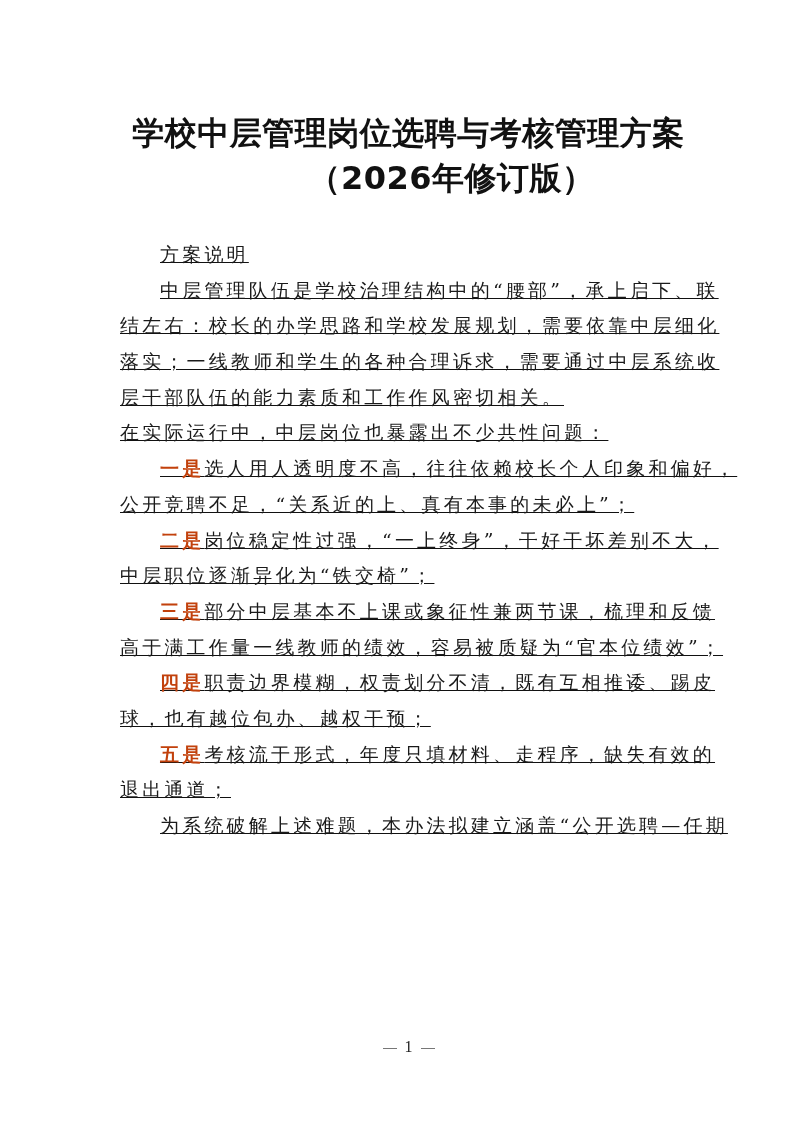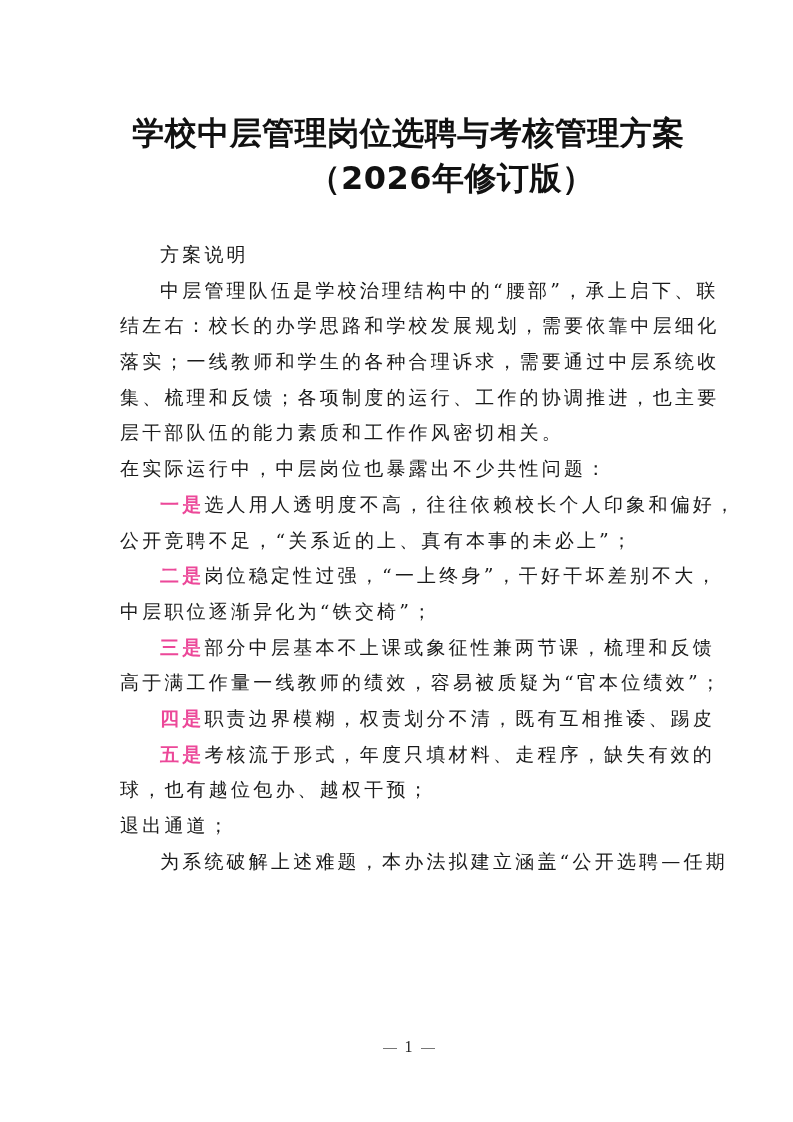--- a/index.html
+++ b/index.html
@@ -34,34 +34,35 @@
       letter-spacing: 0.5px;
       color: #111;
     }
     .title.t1 { top: 113px; }
     .title.t2 { top: 158px; margin-left: 43px; }
     .body-text {
       position: absolute;
       left: 108px;
       width: 580px;
       top: 237px;
+      text-decoration: underline;
     }
     .line {
       height: 35.7px;
       line-height: 35.7px;
       font-size: 19px;
       letter-spacing: 3.2px;
       white-space: nowrap;
       color: #1a1a1a;
     }
     .line.indent { padding-left: 40px; }
     .line.just { text-align-last: justify; text-align: justify; }
     .lead {
       font-weight: bold;
-      color: #ec4899;
+      color: #c2410c;
     }
     .page-number {
       position: absolute;
       top: 1038px;
       left: 0;
       width: 793px;
       text-align: center;
       font-family: "Liberation Serif", "DejaVu Serif", serif;
       font-size: 16px;
       color: #222;
@@ -82,37 +83,36 @@
 
   <div class="title t1">学校中层管理岗位选聘与考核管理方案</div>
   <div class="title t2">（2026年修订版）</div>
 
   <div class="body-text">
     <div class="line indent">方案说明</div>
 
     <div class="line indent just"><span class="lead"></span><span>中层管理队伍是学校治理结构中的“腰部”，承上启下、联</span></div>
     <div class="line just"><span>结左右：校长的办学思路和学校发展规划，需要依靠中层细化</span></div>
     <div class="line just"><span>落实；一线教师和学生的各种合理诉求，需要通过中层系统收</span></div>
-    <div class="line just"><span>集、梳理和反馈；各项制度的运行、工作的协调推进，也主要</span></div>
     <div class="line"><span>层干部队伍的能力素质和工作作风密切相关。</span></div>
     <div class="line"><span>在实际运行中，中层岗位也暴露出不少共性问题：</span></div>
 
     <div class="line indent just"><span class="lead">一是</span><span>选人用人透明度不高，往往依赖校长个人印象和偏好，</span></div>
     <div class="line"><span>公开竞聘不足，“关系近的上、真有本事的未必上”；</span></div>
 
     <div class="line indent just"><span class="lead">二是</span><span>岗位稳定性过强，“一上终身”，干好干坏差别不大，</span></div>
     <div class="line"><span>中层职位逐渐异化为“铁交椅”；</span></div>
 
     <div class="line indent just"><span class="lead">三是</span><span>部分中层基本不上课或象征性兼两节课，梳理和反馈</span></div>
     <div class="line"><span>高于满工作量一线教师的绩效，容易被质疑为“官本位绩效”；</span></div>
 
     <div class="line indent just"><span class="lead">四是</span><span>职责边界模糊，权责划分不清，既有互相推诿、踢皮</span></div>
+    <div class="line"><span>球，也有越位包办、越权干预；</span></div>
+
     <div class="line indent just"><span class="lead">五是</span><span>考核流于形式，年度只填材料、走程序，缺失有效的</span></div>
-
-    <div class="line"><span>球，也有越位包办、越权干预；</span></div>
     <div class="line"><span>退出通道；</span></div>
 
 
     <div class="line indent just"><span>为系统破解上述难题，本办法拟建立涵盖“公开选聘—任期</span></div>
   </div>
 
   <div class="page-number">
     <span class="dash"></span><span>1</span><span class="dash"></span>
   </div>
 </div>

